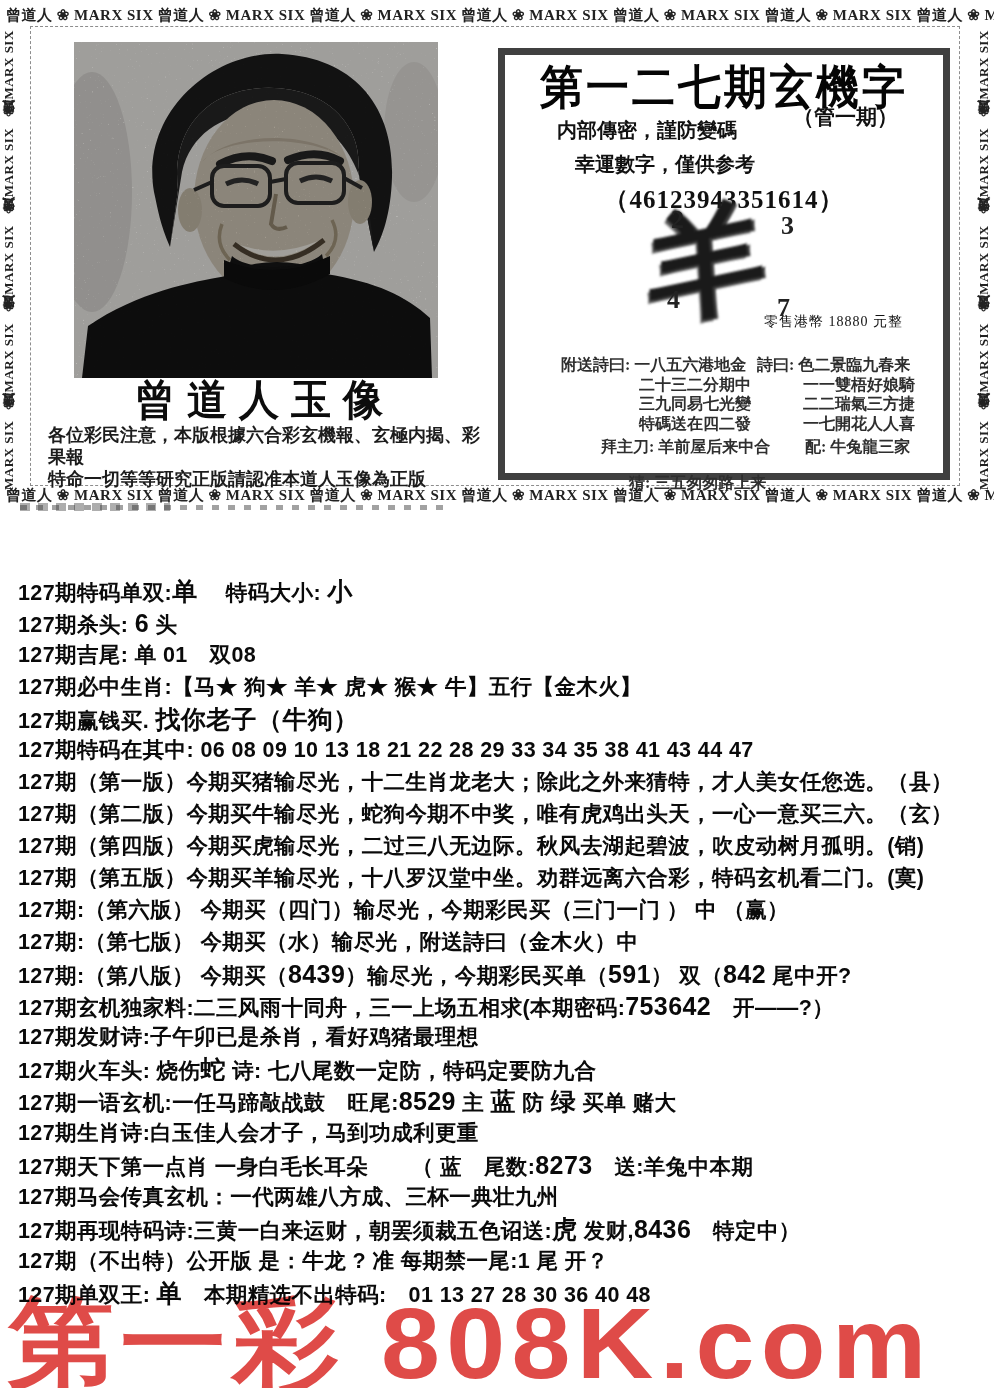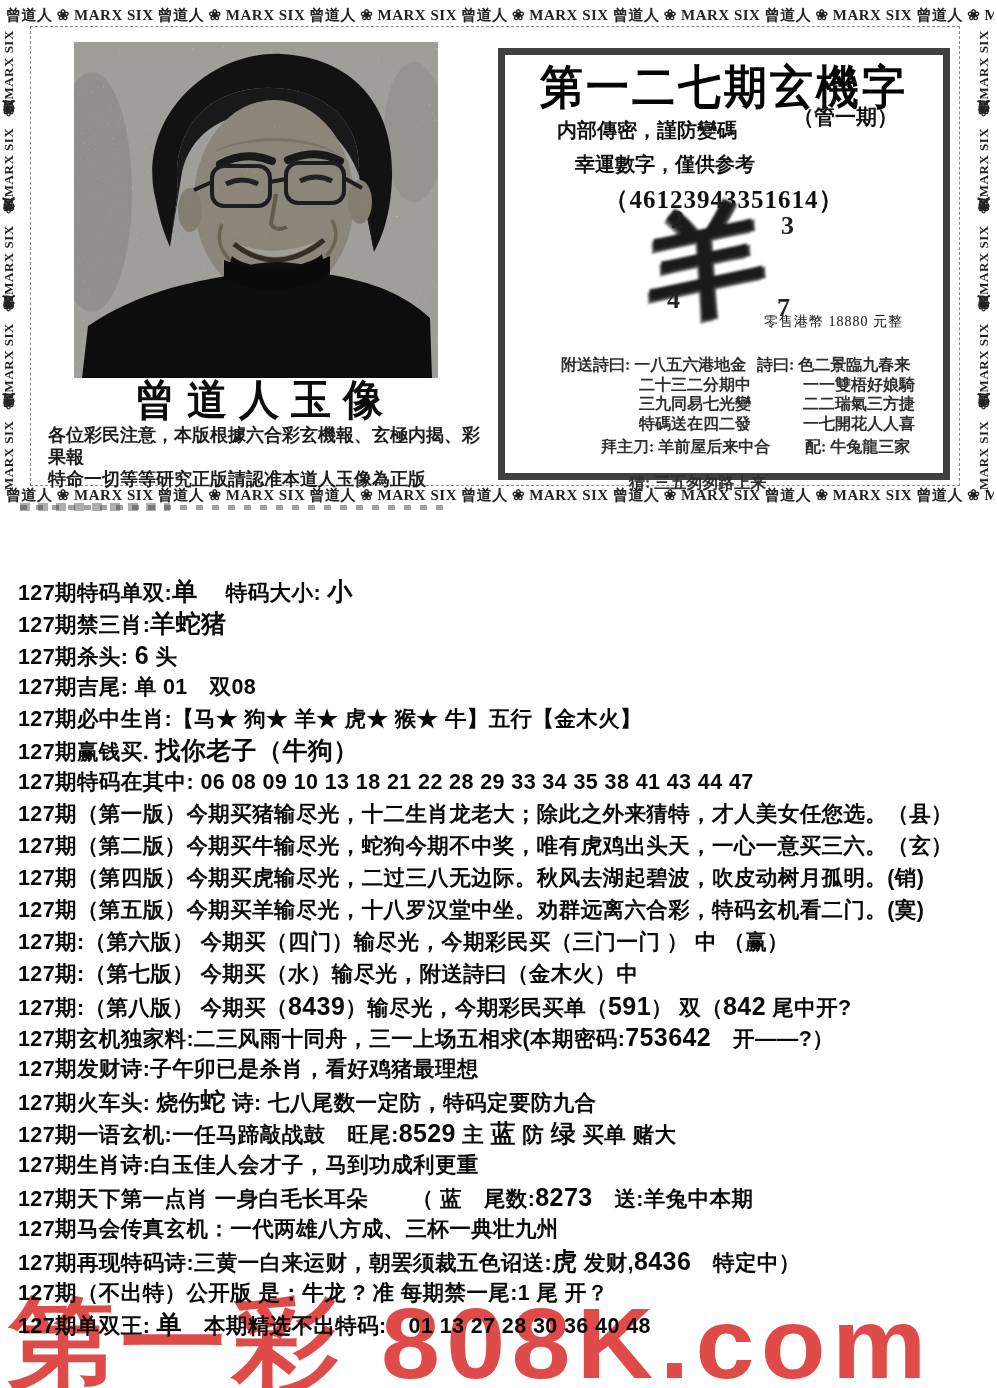--- a/index.html
+++ b/index.html
@@ -178,21 +178,20 @@
     <div class="p-foot1b">配: 牛兔龍三家</div>
     <div class="p-foot2">猜: 三五匆匆路上来</div>
   </div>
 
   <div class="border-bottom btext">曾道人 ❀ MARX SIX 曾道人 ❀ MARX SIX 曾道人 ❀ MARX SIX 曾道人 ❀ MARX SIX 曾道人 ❀ MARX SIX 曾道人 ❀ MARX SIX 曾道人 ❀ MARX SIX</div>
   <div class="cutline"></div>
   <div class="cutline2"></div>
 
   <div class="content" id="body-lines">
       <div class="bline"><span class="seg">127期特码单双:</span><span class="seg b">单</span><span class="seg">　 特码大小: </span><span class="seg b">小</span></div>
-      <div class="bline"><span class="seg">127期禁三肖:</span><span class="seg b">羊蛇猪</span></div>
       <div class="bline"><span class="seg">127期杀头: </span><span class="seg b">6</span><span class="seg"> 头</span></div>
       <div class="bline"><span class="seg">127期吉尾: 单 01　双08</span></div>
       <div class="bline"><span class="seg">127期必中生肖:【马★ 狗★ 羊★ 虎★ 猴★ 牛】五行【金木火】</span></div>
       <div class="bline"><span class="seg">127期赢钱买. </span><span class="seg b">找你老子（牛狗）</span></div>
       <div class="bline"><span class="seg">127期特码在其中: 06 08 09 10 13 18 21 22 28 29 33 34 35 38 41 43 44 47</span></div>
       <div class="bline"><span class="seg">127期（第一版）今期买猪输尽光，十二生肖龙老大；除此之外来猜特，才人美女任您选。（县）</span></div>
       <div class="bline"><span class="seg">127期（第二版）今期买牛输尽光，蛇狗今期不中奖，唯有虎鸡出头天，一心一意买三六。（玄）</span></div>
       <div class="bline"><span class="seg">127期（第四版）今期买虎输尽光，二过三八无边际。秋风去湖起碧波，吹皮动树月孤明。(销)</span></div>
       <div class="bline"><span class="seg">127期（第五版）今期买羊输尽光，十八罗汉堂中坐。劝群远离六合彩，特码玄机看二门。(寞)</span></div>
       <div class="bline"><span class="seg">127期:（第六版） 今期买（四门）输尽光，今期彩民买（三门一门 ） 中 （赢）</span></div>

